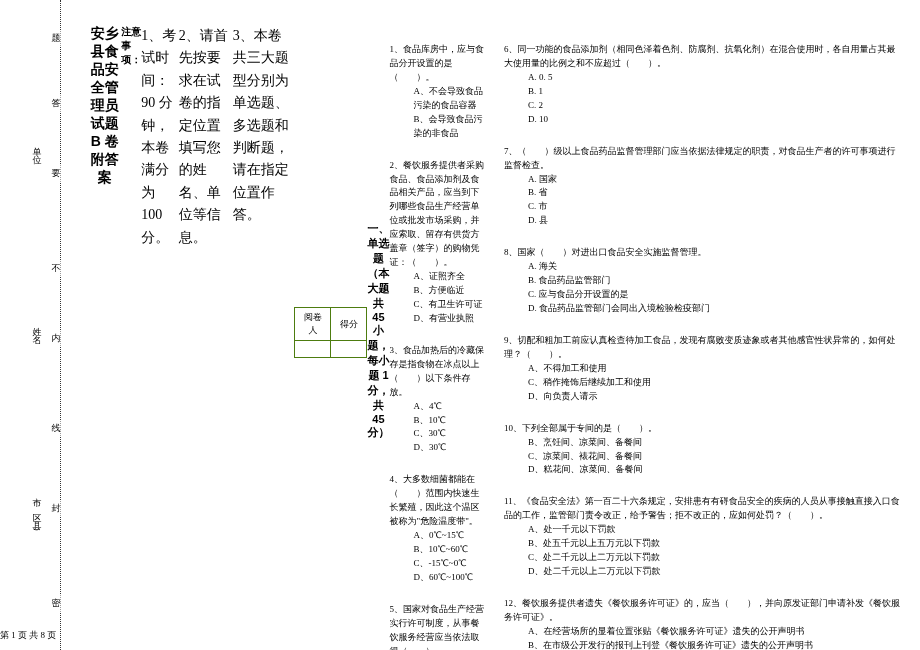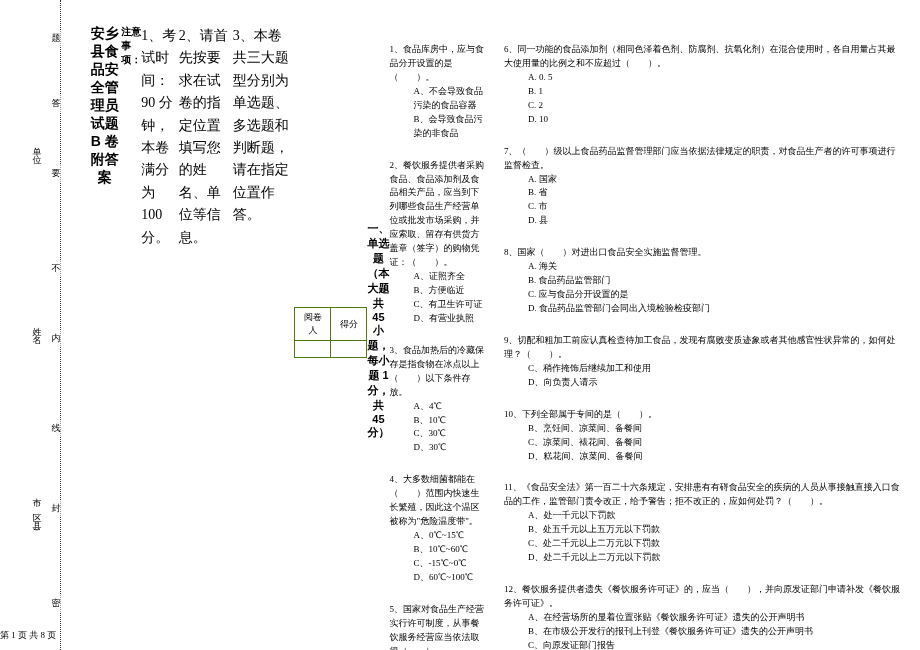--- a/index.html
+++ b/index.html
@@ -195,20 +195,21 @@
           <div class="qline opt">A. 国家</div>
           <div class="qline opt">B. 省</div>
           <div class="qline opt">C. 市</div>
           <div class="qline opt">D. 县</div>
           <div class="qline q">8、国家（　　）对进出口食品安全实施监督管理。</div>
           <div class="qline opt">A. 海关</div>
           <div class="qline opt">B. 食品药品监管部门</div>
           <div class="qline opt">C. 应与食品分开设置的是</div>
           <div class="qline opt">D. 食品药品监管部门会同出入境检验检疫部门</div>
           <div class="qline q">9、切配和粗加工前应认真检查待加工食品，发现有腐败变质迹象或者其他感官性状异常的，如何处理？（　　）。</div>
+          <div class="qline opt">A、不得加工和使用</div>
           <div class="qline opt">C、稍作掩饰后继续加工和使用</div>
           <div class="qline opt">D、向负责人请示</div>
           <div class="qline q">10、下列全部属于专间的是（　　）。</div>
           <div class="qline opt">B、烹饪间、凉菜间、备餐间</div>
           <div class="qline opt">C、凉菜间、裱花间、备餐间</div>
           <div class="qline opt">D、糕花间、凉菜间、备餐间</div>
           <div class="qline q">11、《食品安全法》第一百二十六条规定，安排患有有碍食品安全的疾病的人员从事接触直接入口食品的工作，监管部门责令改正，给予警告；拒不改正的，应如何处罚？（　　）。</div>
           <div class="qline opt">A、处一千元以下罚款</div>
           <div class="qline opt">B、处五千元以上五万元以下罚款</div>
           <div class="qline opt">C、处二千元以上二万元以下罚款</div>

